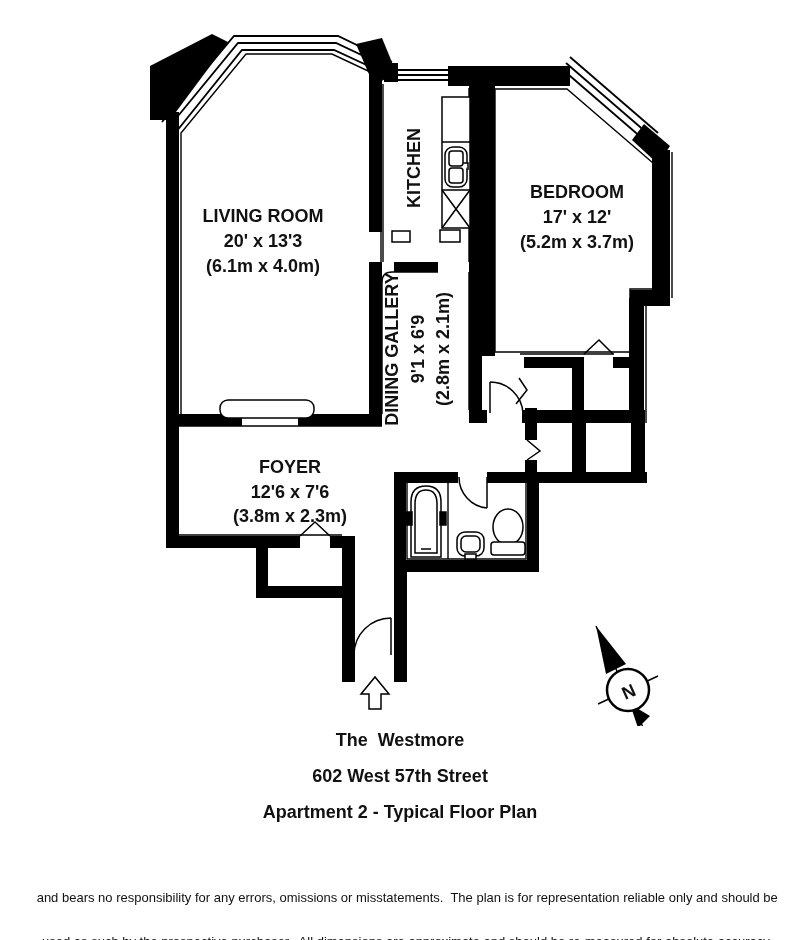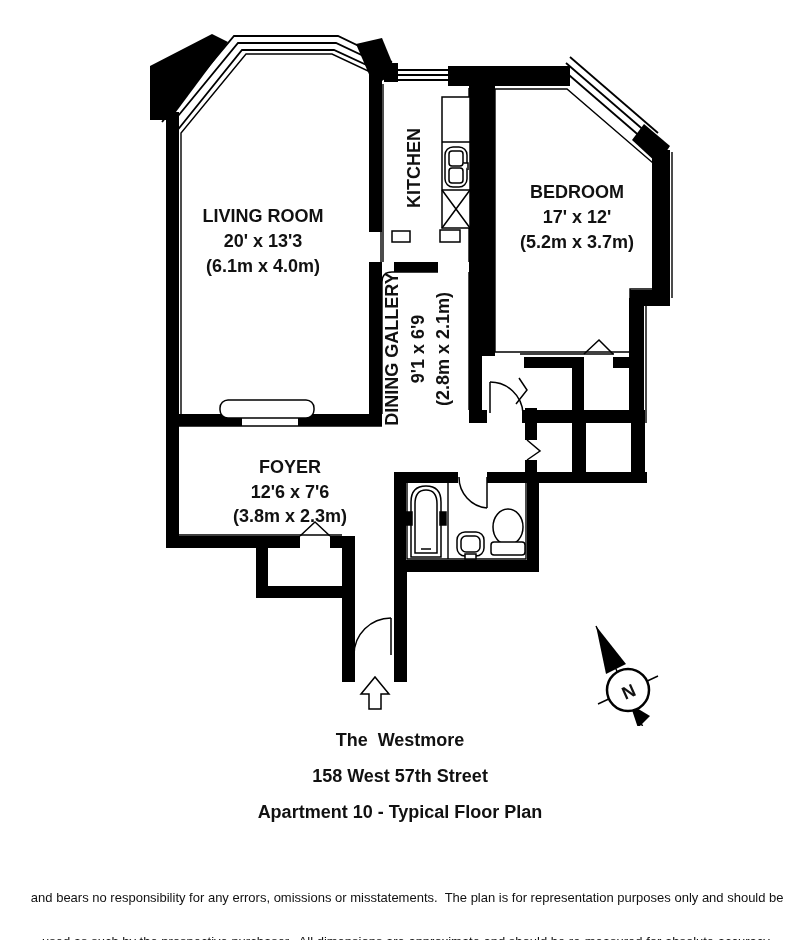--- a/index.html
+++ b/index.html
@@ -203,18 +203,18 @@
     </g>
     <g>
       <text class="room-label" x="290" y="473">FOYER</text>
       <text class="room-label" x="290" y="498">12'6 x 7'6</text>
       <text class="room-label" x="290" y="522">(3.8m x 2.3m)</text>
     </g>
   </g>
 </svg>
 
   <div class="titles t1">The  Westmore</div>
-  <div class="titles t2">158 West 57th Street</div>
-  <div class="titles t3">Apartment 10 - Typical Floor Plan</div>
+  <div class="titles t2">602 West 57th Street</div>
+  <div class="titles t3">Apartment 2 - Typical Floor Plan</div>
   <div class="disclaimer"><br>
-    <span>and bears no responsibility for any errors, omissions or misstatements.  The plan is for representation purposes only and should be</span><br>
+    <span>and bears no responsibility for any errors, omissions or misstatements.  The plan is for representation reliable only and should be</span><br>
     <span>used as such by the prospective purchaser.  All dimensions are approximate and should be re-measured for absolute accuracy.</span></div>
 </div>
 
 </body></html>

